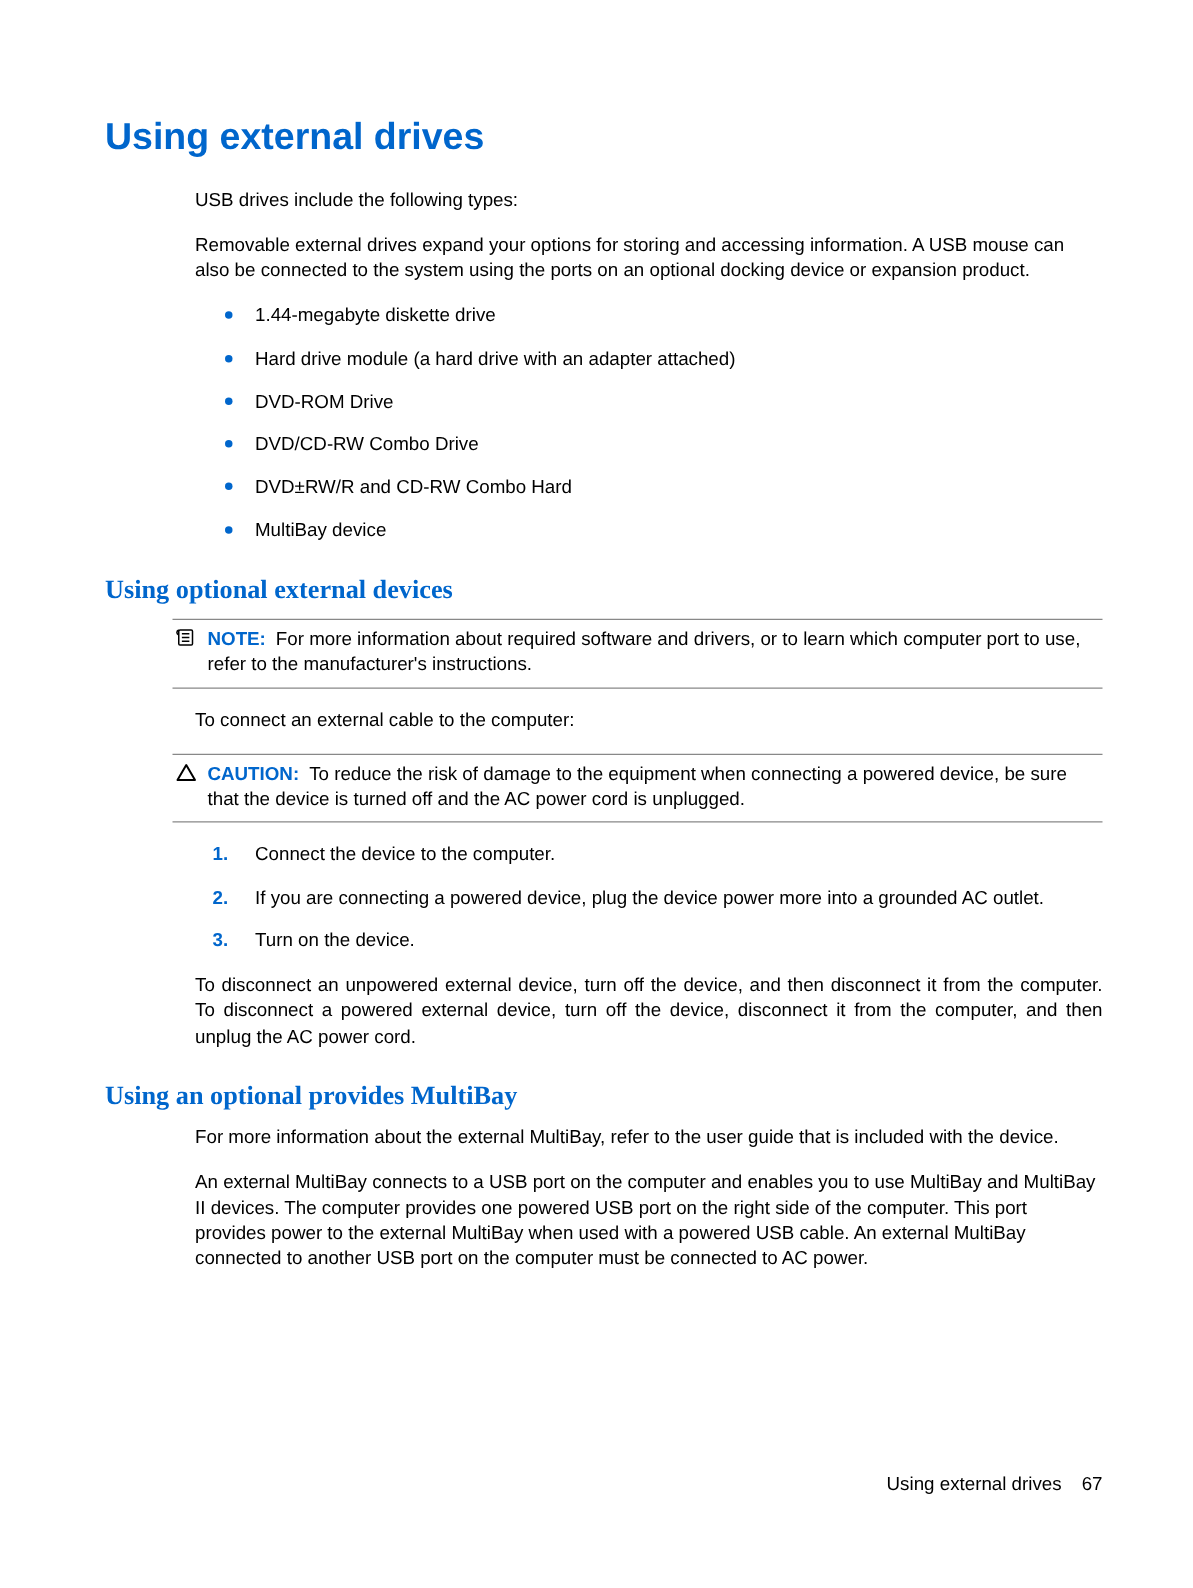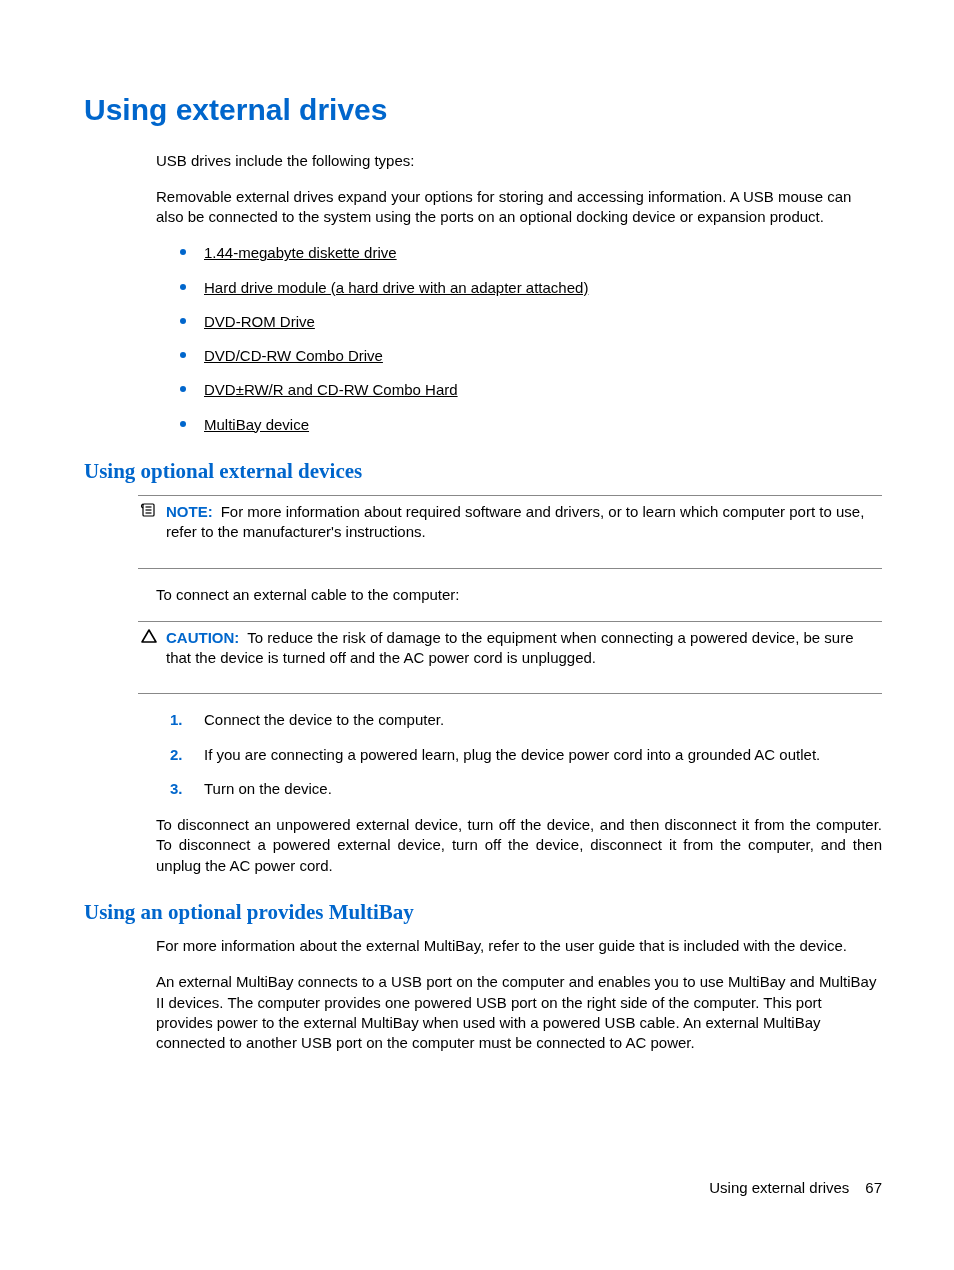--- a/index.html
+++ b/index.html
@@ -21,39 +21,39 @@
   .h2 {
     color: #0066cc;
     font-size: 21px;
     font-weight: bold;
     margin-top: 22px;
     margin-bottom: 10px;
     font-family: Liberation Serif, serif;
   }
   .body-block { margin-left: 72px; }
   .p { margin-bottom: 16px; }
-  ul.bullets { list-style: none; margin-bottom: 16px; text-decoration: underline; }
+  ul.bullets { list-style: none; margin-bottom: 16px; }
   ul.bullets li {
     position: relative;
     padding-left: 48px;
     margin-bottom: 14px;
   }
   ul.bullets li .dot {
     position: absolute;
     left: 24px;
     top: 6px;
     width: 6px;
     height: 6px;
     background: #0066cc;
     border-radius: 50%;
   }
   .callout {
     border-top: 1px solid #888;
     border-bottom: 1px solid #888;
-    padding: 6px 0 25px 28px;
+    padding: 6px 0 7px 28px;
     margin-bottom: 16px;
     position: relative;
   }
   .callout .icon {
     position: absolute;
     left: 0;
     top: 6px;
     width: 22px;
     text-align: center;
   }
@@ -134,21 +134,21 @@
       <svg width="18" height="16" viewBox="0 0 18 16">
         <path class="caution-tri" d="M9 2 L16 14 L2 14 Z"></path>
       </svg>
     </span>
     <span class="label">CAUTION:</span><span class="label-gap"></span><span>To reduce the risk of damage to the equipment when connecting a powered device, be sure that the device is turned off and the AC power cord is unplugged.</span>
   </div>
 
   <div style="margin-left:18px;">
     <ol class="steps">
       <li><span class="num">1.</span><span>Connect the device to the computer.</span></li>
-      <li><span class="num">2.</span><span>If you are connecting a powered learn, plug the device power cord into a grounded AC outlet.</span></li>
+      <li><span class="num">2.</span><span>If you are connecting a powered device, plug the device power more into a grounded AC outlet.</span></li>
       <li><span class="num">3.</span><span>Turn on the device.</span></li>
     </ol>
     <p class="p" style="text-align:justify;">To disconnect an unpowered external device, turn off the device, and then disconnect it from the computer. To disconnect a powered external device, turn off the device, disconnect it from the computer, and then unplug the AC power cord.</p>
   </div>
 </div>
 
 <h2 class="h2">Using an optional provides MultiBay</h2>
 
 <div class="body-block">
   <p class="p" style="text-align:justify;">For more information about the external MultiBay, refer to the user guide that is included with the device.</p>

